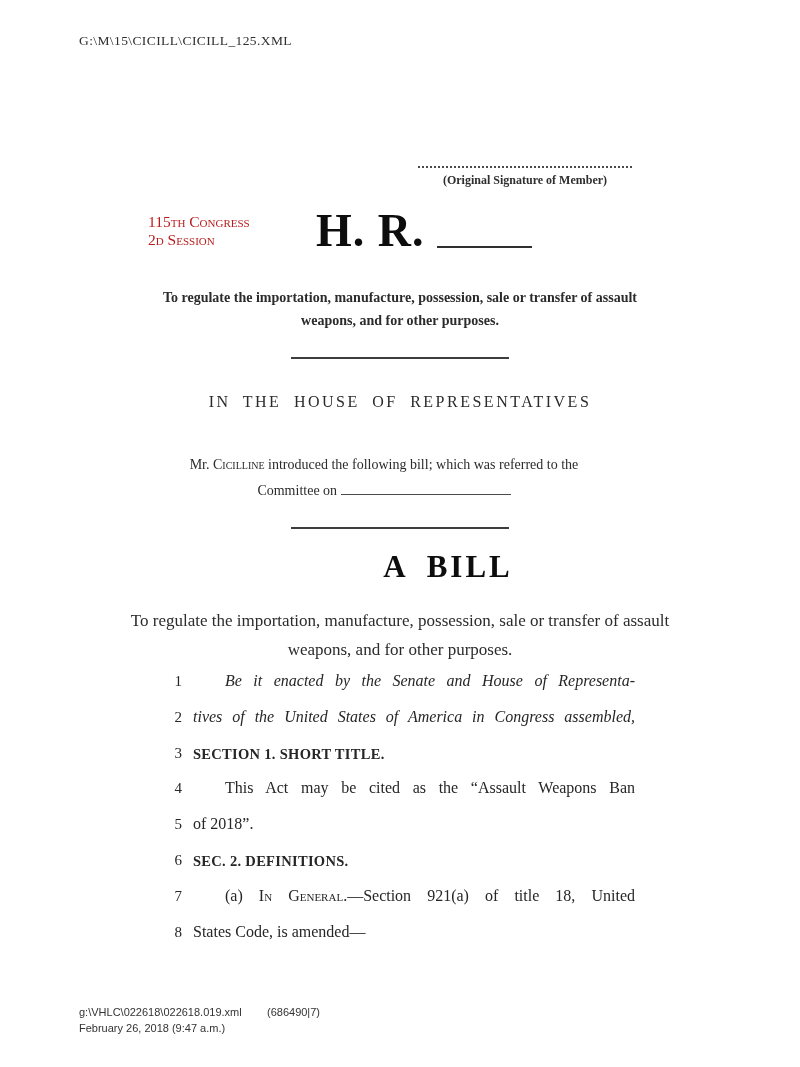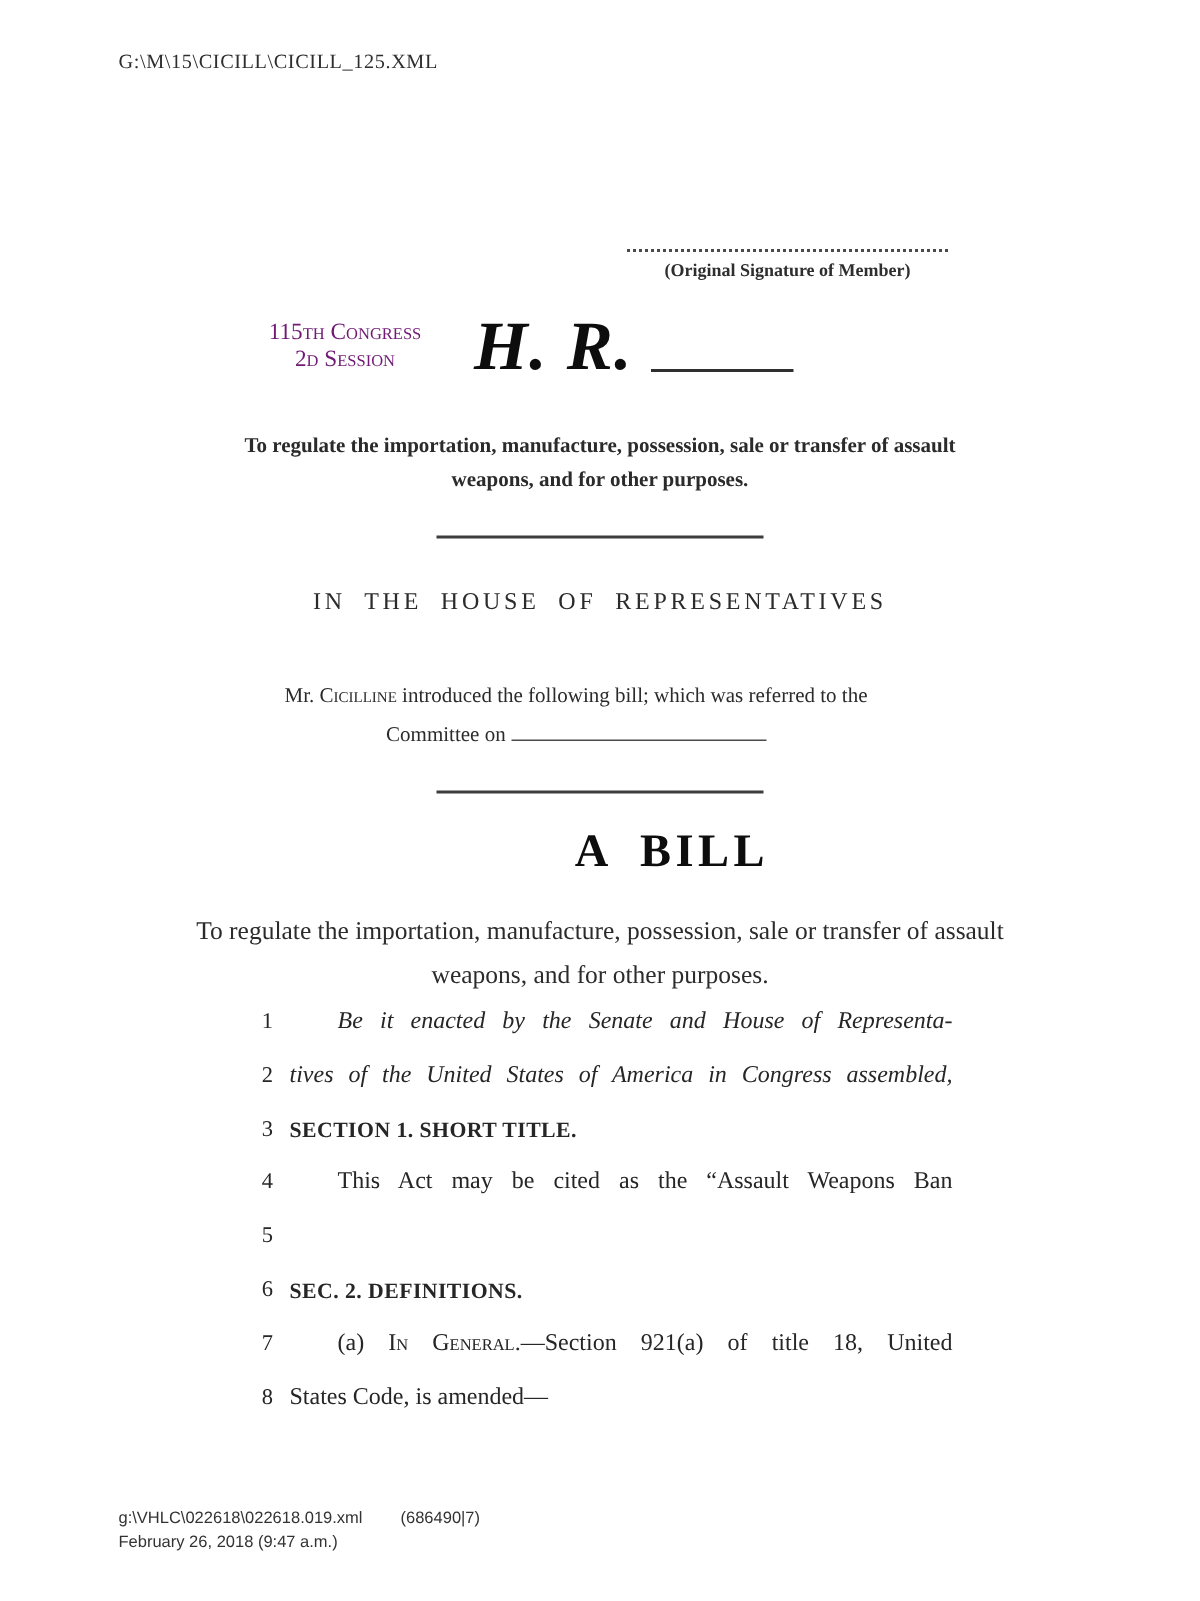--- a/index.html
+++ b/index.html
@@ -9,28 +9,27 @@
     font-family:"Liberation Serif", serif; color:#262626; overflow:hidden;
   }
   .filepath {
     position:absolute; left:79px; top:33px;
     font-size:13.5px; letter-spacing:0.4px; color:#2e2e2e;
   }
   .sig { position:absolute; left:418px; top:156px; width:214px; text-align:center;font-weight:bold; }
   .sig-line { height:12px; border-bottom:2px dotted #4a4a4a; }
   .sig-cap { margin-top:5px; font-size:12px; color:#2e2e2e; }
   .congress {
-    position:absolute; left:148px; top:213px; width:164px; text-align:center;
-    font-variant:small-caps; font-size:15.5px; line-height:17.5px; color:#701a75;
+    position:absolute; left:148px; top:213px; width:164px; 
+    font-variant:small-caps; font-size:15.5px; line-height:17.5px; color:#b91c1c;
   }
   .hr {
     position:absolute; left:316px; top:204px;
     font-size:46px; font-weight:bold; letter-spacing:1px; color:#0d0d0d;
     white-space:nowrap;
-    font-style:italic;
   }
   .hr-blank {
     display:inline-block; width:95px; height:2px;
     border-bottom:2.5px solid #2f2f2f; margin-left:12px;
     position:relative; top:2px;
   }
   .header-title {
     position:absolute; left:150px; top:286px; width:500px; text-align:center;
     font-weight:bold; font-size:14px; line-height:23px; color:#2b2b2b;
   }
@@ -120,20 +119,21 @@
       <div class="line">
         <span class="line-num">3</span>
         <div class="line-text b">SECTION 1. SHORT TITLE.</div>
       </div>
       <div class="line">
         <span class="line-num">4</span>
         <div class="line-text indent just">This Act may be cited as the “Assault Weapons Ban</div>
       </div>
       <div class="line">
         <span class="line-num">5</span>
+        <div class="line-text">of 2018”.</div>
       </div>
       <div class="line">
         <span class="line-num">6</span>
         <div class="line-text b">SEC. 2. DEFINITIONS.</div>
       </div>
       <div class="line">
         <span class="line-num">7</span>
         <div class="line-text indent just"><span>(a) </span><span class="sc">In General</span><span>.—Section 921(a) of title 18, United</span></div>
       </div>
       <div class="line">

